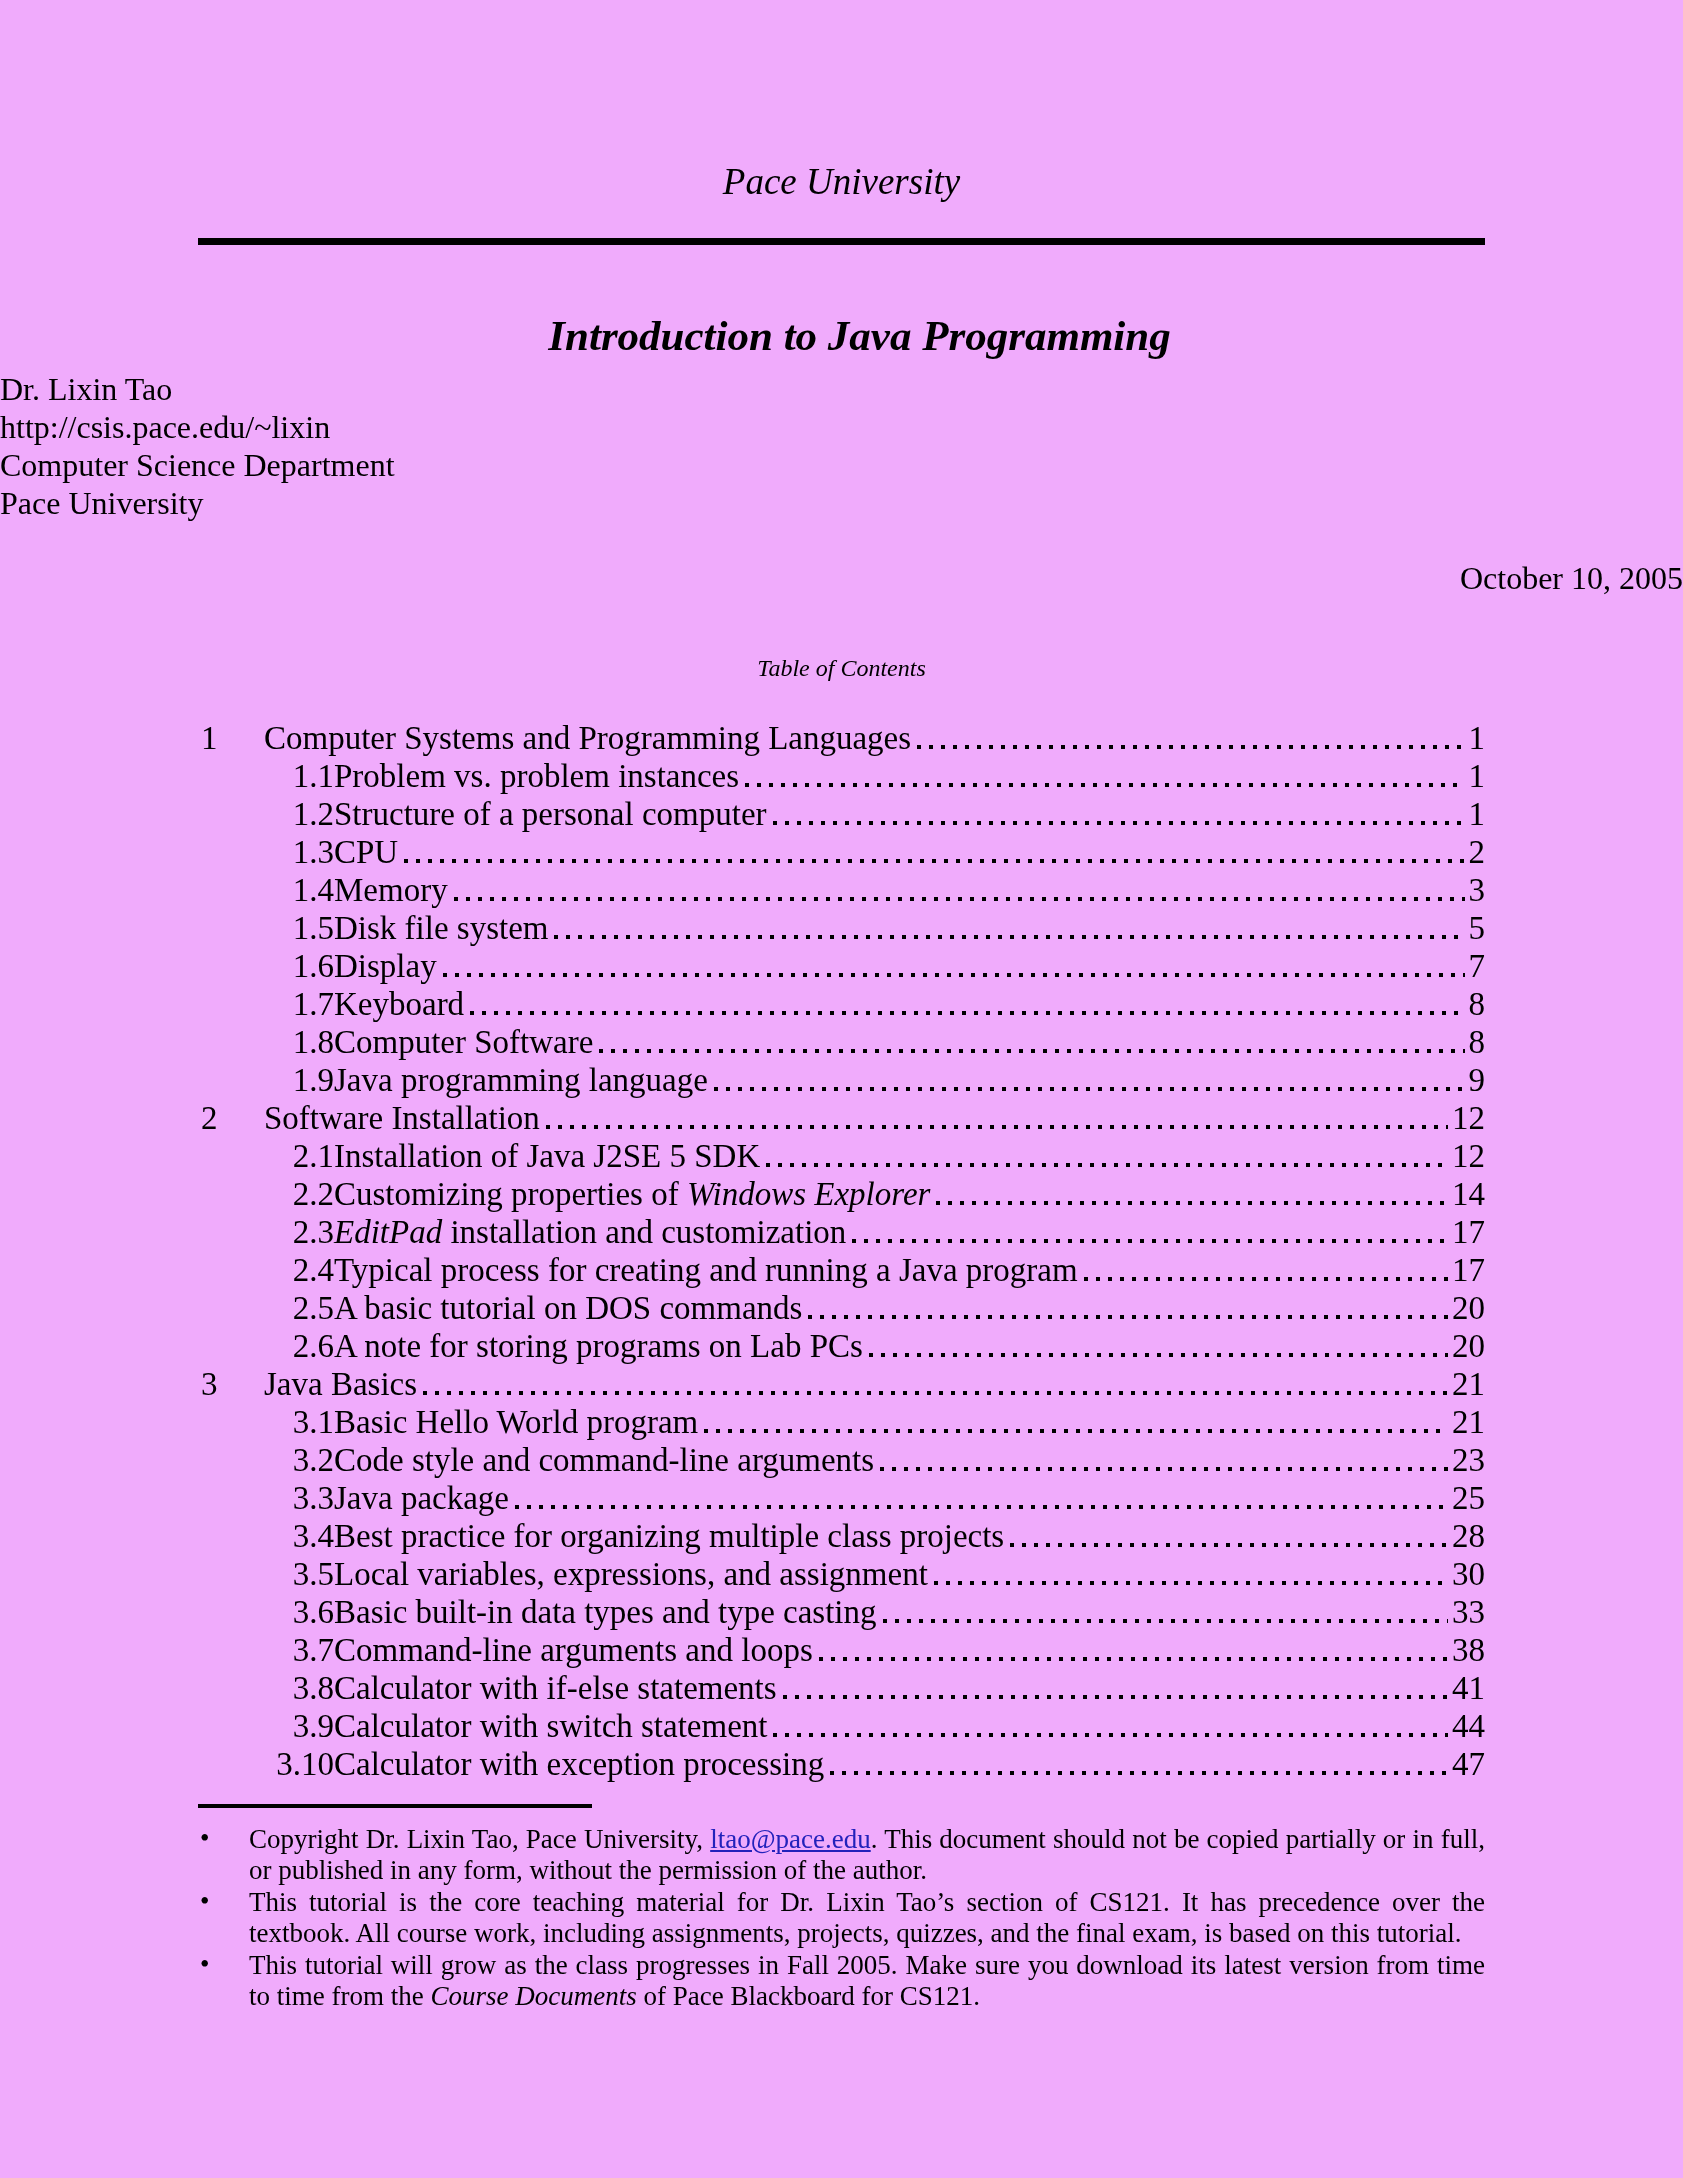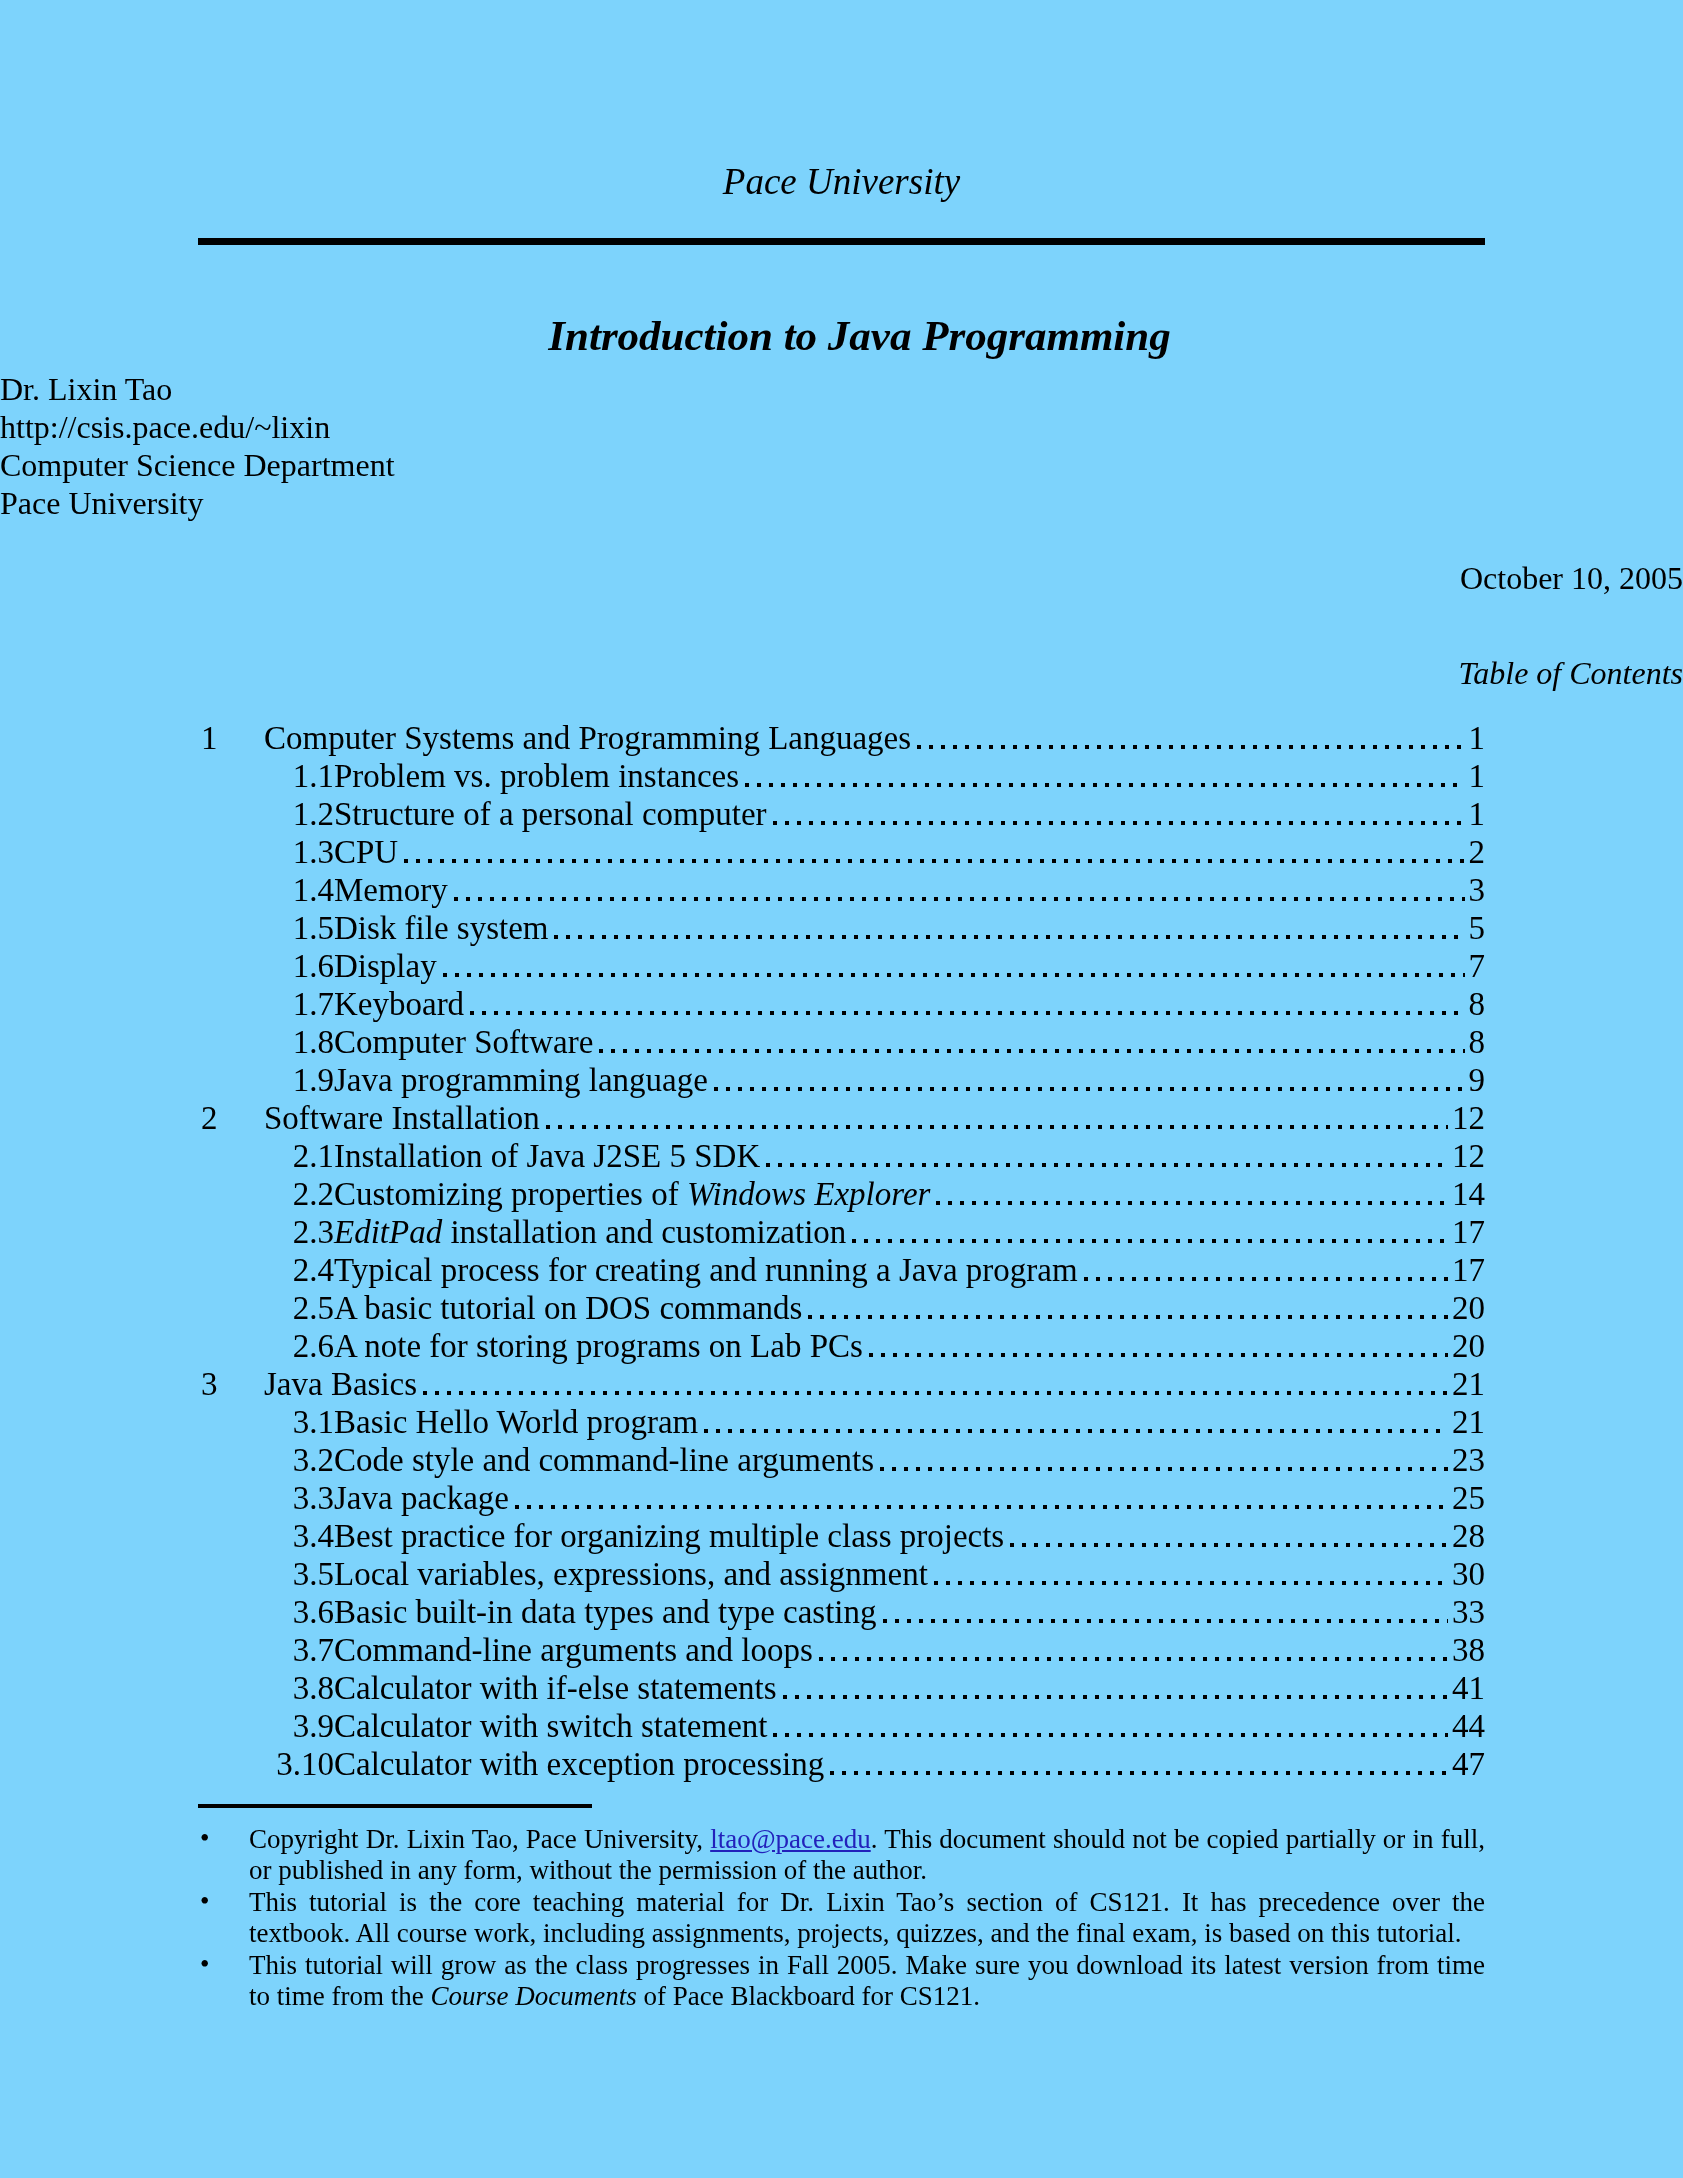--- a/index.html
+++ b/index.html
@@ -1,19 +1,19 @@
 <!DOCTYPE html>
 <html><head>
 <meta charset="utf-8">
 <style>
   html,body { margin:0; padding:0; background:#ffffff; }
   .page {
     position:relative;
     width:1683px; height:2178px;
-    background:#7dd3fc;
+    background:#f0abfc;
     color:#000000;
     font-family:"Liberation Serif","DejaVu Serif",serif;
     overflow:hidden;
   }
   
   .running-head {
     position:absolute; top:160px; left:0; width:100%;
     text-align:center; font-style:italic; font-size:37px; line-height:44px;
   }
   .head-rule {
@@ -27,21 +27,21 @@
   .author-block {
     position:absolute; top:370px; left:0; width:100%;
     text-align:left; font-size:32px; line-height:38px;
   }
   .doc-date {
     position:absolute; top:560px; left:0; width:100%;
     text-align:right; font-size:32px;
   }
   .toc-heading {
     position:absolute; top:655px; left:0; width:100%;
-    text-align:right; font-style:italic; font-size:32px;
+    text-align:center; font-style:italic; font-size:24px;
   }
   
   .toc {
     position:absolute; top:719px; left:198px; width:1287px;
     font-size:33px; line-height:38px;
   }
   .toc-row { display:flex; align-items:baseline; }
   .toc-row.lvl1 { padding-left:3px; }
   .toc-row.lvl1 .toc-num { flex:0 0 63px; }
   .toc-row.lvl2 { padding-left:33px;text-align:right; }

